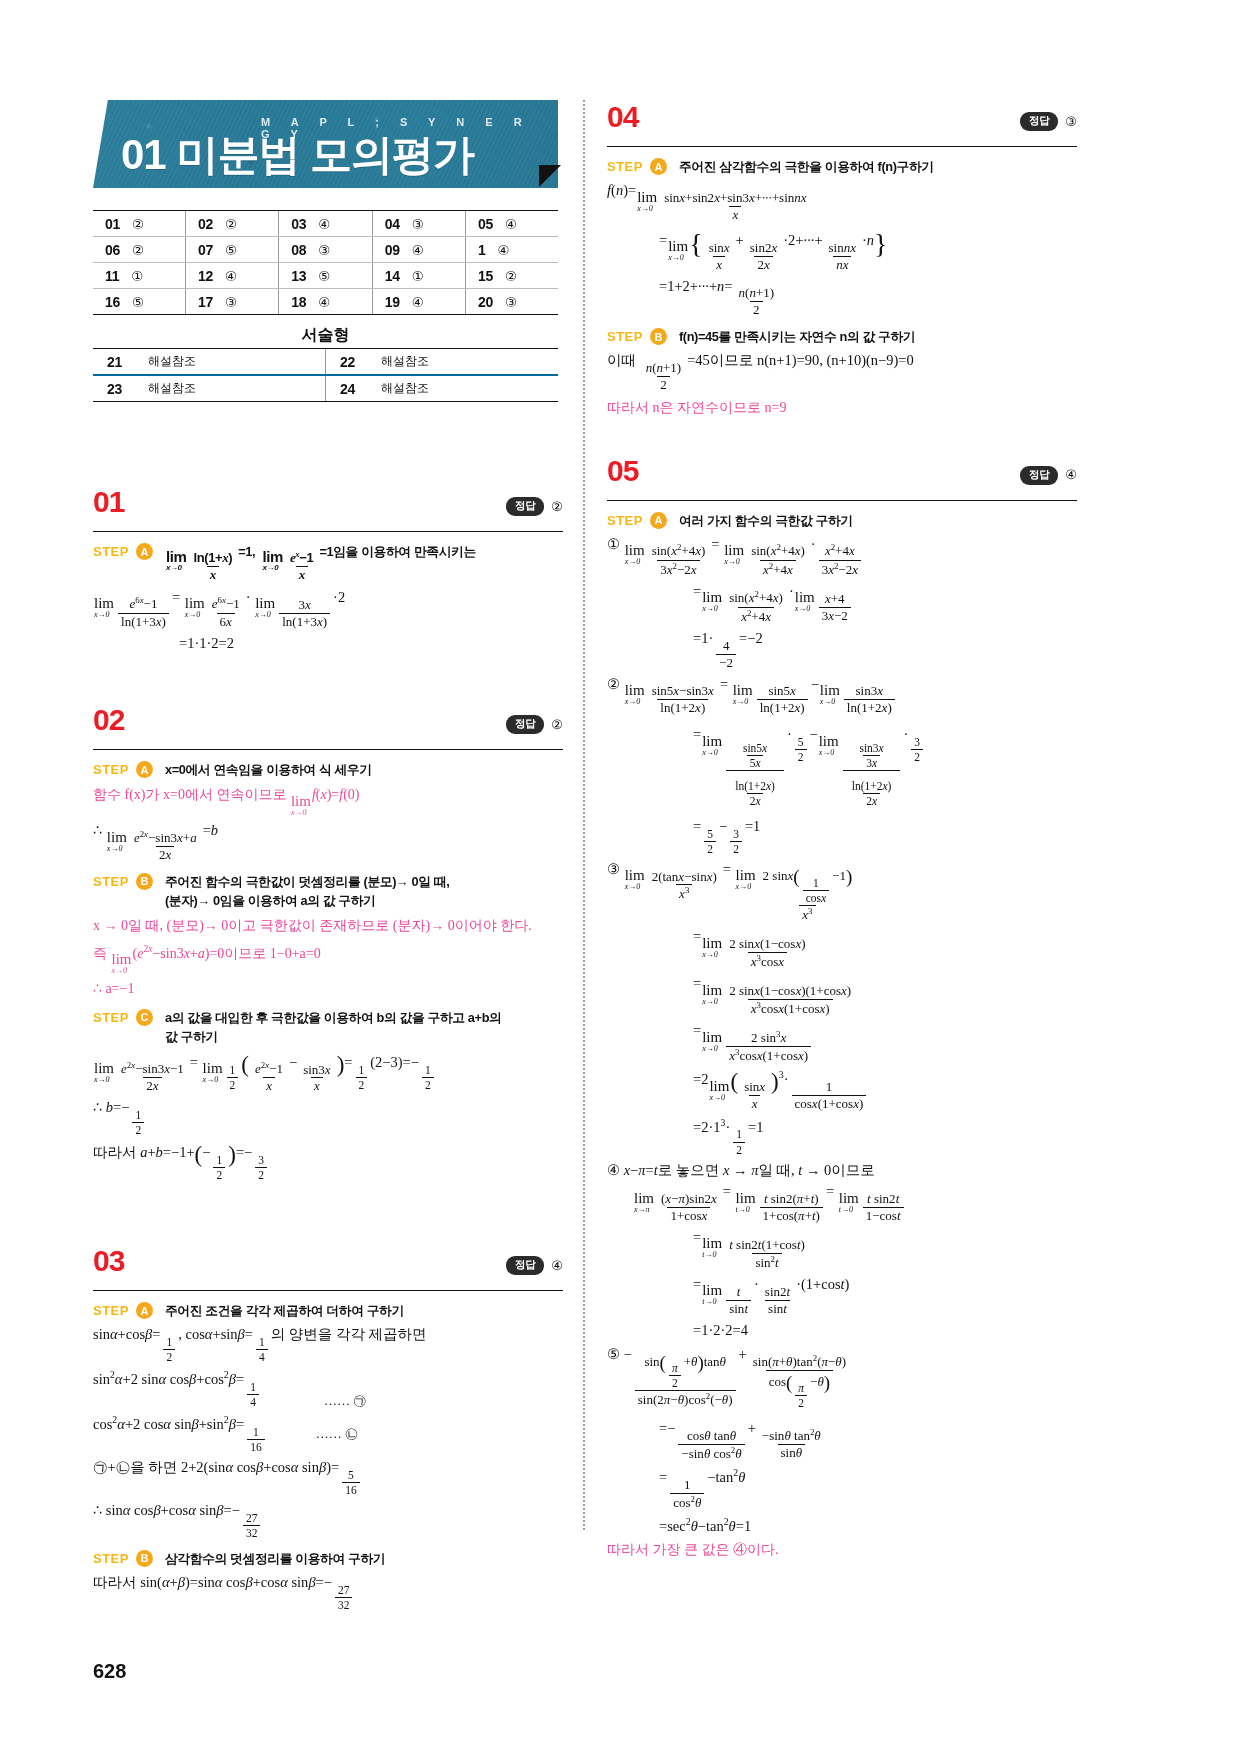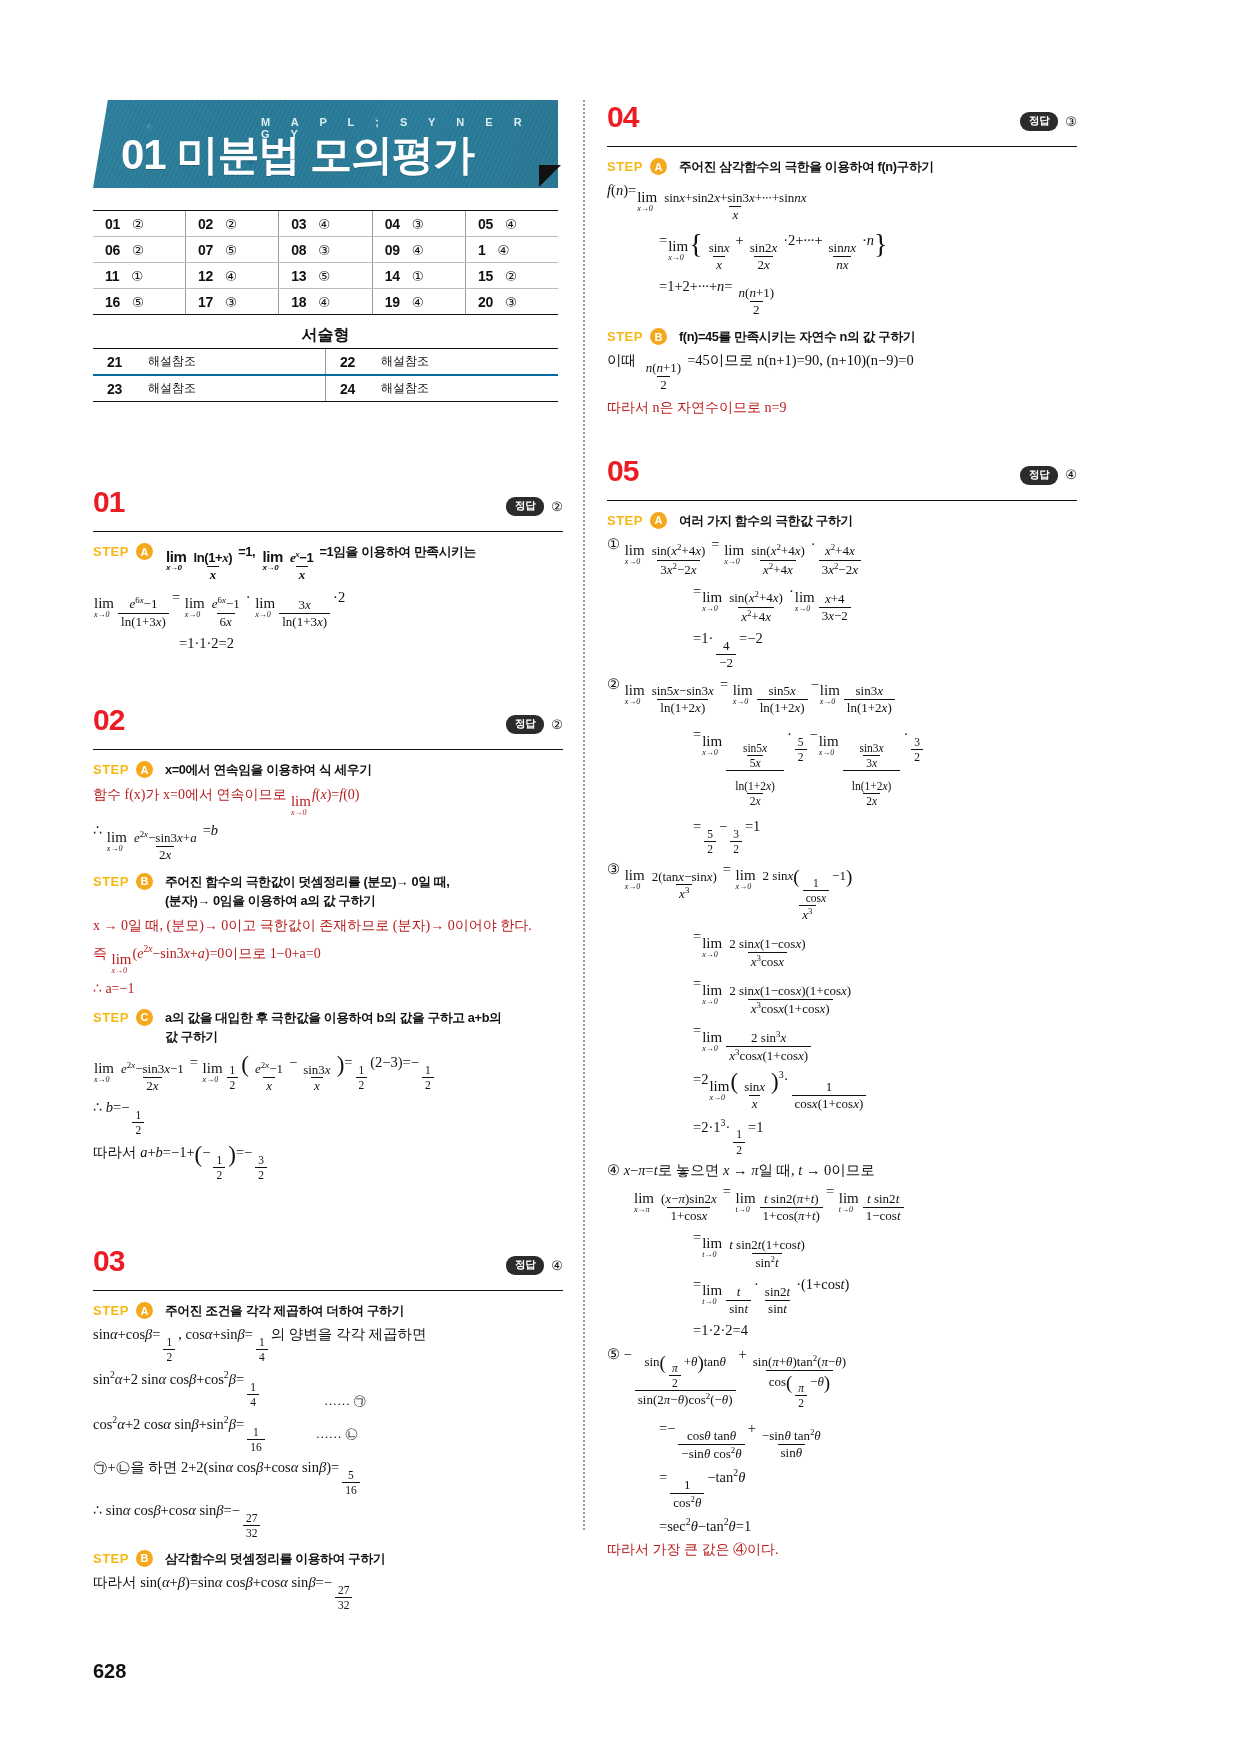--- a/index.html
+++ b/index.html
@@ -123,21 +123,21 @@
     font-family:"Liberation Sans","DejaVu Sans",sans-serif;
     font-size:11px;font-weight:700;display:flex;align-items:center;justify-content:center;
     flex:0 0 auto;margin-top:1px;
   }
   .step-txt{
     font-family:"Liberation Sans","DejaVu Sans",sans-serif;
     font-size:12.8px;font-weight:700;color:#111;line-height:19px;
     letter-spacing:-.4px;margin-left:5px;
   }
   .body-line{
-    font-size:14px;line-height:20px;color:#b91c1c;margin:3px 0;
+    font-size:14px;line-height:20px;color:#ec4899;margin:3px 0;
     font-family:"Liberation Serif","DejaVu Serif",serif;
   }
   .math{font-size:14.5px;line-height:1.15;margin:5px 0;white-space:nowrap;}
   .math.indent{margin-left:26px;}
   .math.indent2{margin-left:52px;}
   .math.indent3{margin-left:86px;}
 
   
   .it{font-style:italic;font-family:"Liberation Serif","DejaVu Serif",serif;}
   .lim{display:inline-flex;flex-direction:column;align-items:flex-start;vertical-align:-0.45em;margin:0 1px;}

